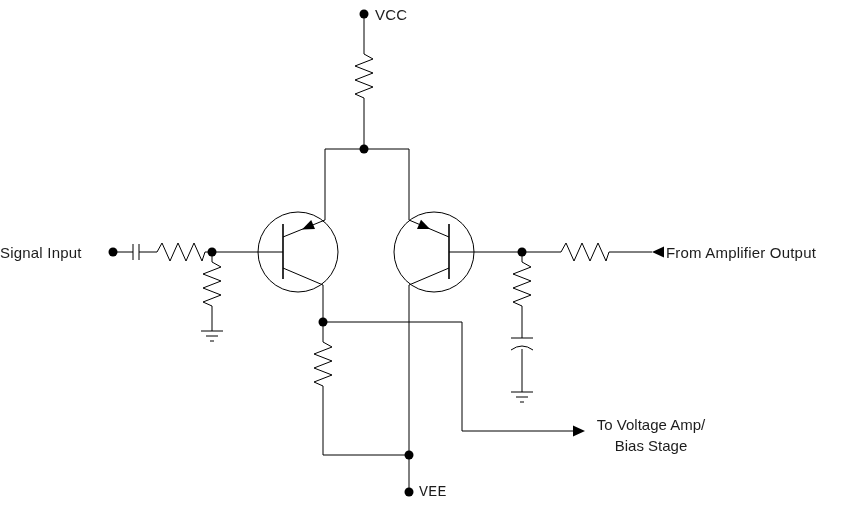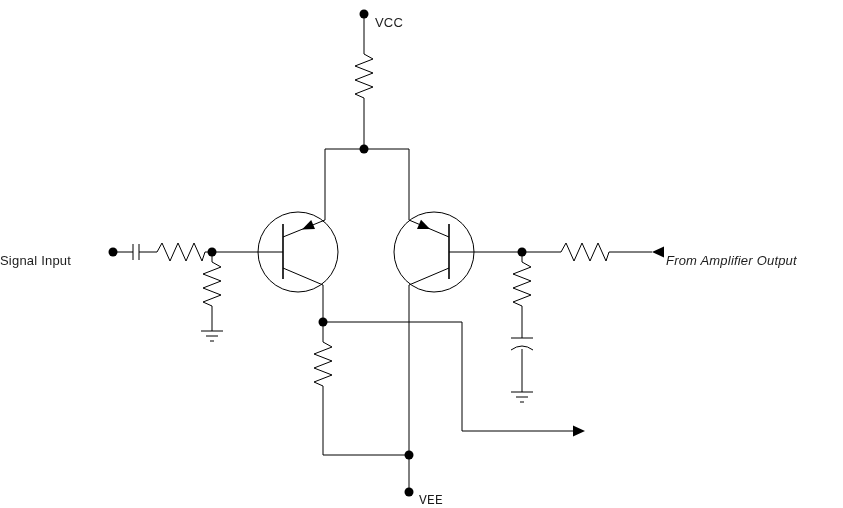--- a/index.html
+++ b/index.html
@@ -6,26 +6,25 @@
   #canvas{
     position:relative;
     width:843px;height:508px;
     background:#ffffff;
     font-family:"Liberation Sans", sans-serif;
     overflow:hidden;
   }
   #schem{position:absolute;left:0;top:0;}
   .lbl{
     position:absolute;
-    font-size:13px;
+    font-size:15px;
     line-height:17px;
     color:#1c1c1c;
     white-space:nowrap;
     letter-spacing:0.2px;
-    margin-top:8px;
   }
   .lbl2{
     position:absolute;
     font-size:15px;
     line-height:21px;
     color:#1c1c1c;
     text-align:center;
     width:132px;
   }
   .lbl2 span{display:block;}
@@ -129,18 +128,22 @@
         <circle cx="409" cy="492" r="4.5" fill="#000" stroke="none"></circle>
       </g>
 
     </g>
   </svg>
 
   <div class="lbl" style="left:375px;top:6px;">VCC</div>
 
   <div class="lbl" style="left:0;top:244px;">Signal Input</div>
 
-  <div class="lbl" style="left:666px;top:244px;font-style:italic;">From Amplifier Output</div>
+  <div class="lbl" style="left:666px;top:244px;">From Amplifier Output</div>
 
+  <div class="lbl2" style="left:585px;top:414px;">
+    <span>To Voltage Amp/</span>
+    <span>Bias Stage</span>
+  </div>
 
   <div class="lbl" style="left:419px;top:484px;font-family:Liberation Mono, monospace;">VEE</div>
 
 </div>
 
 </body></html>

